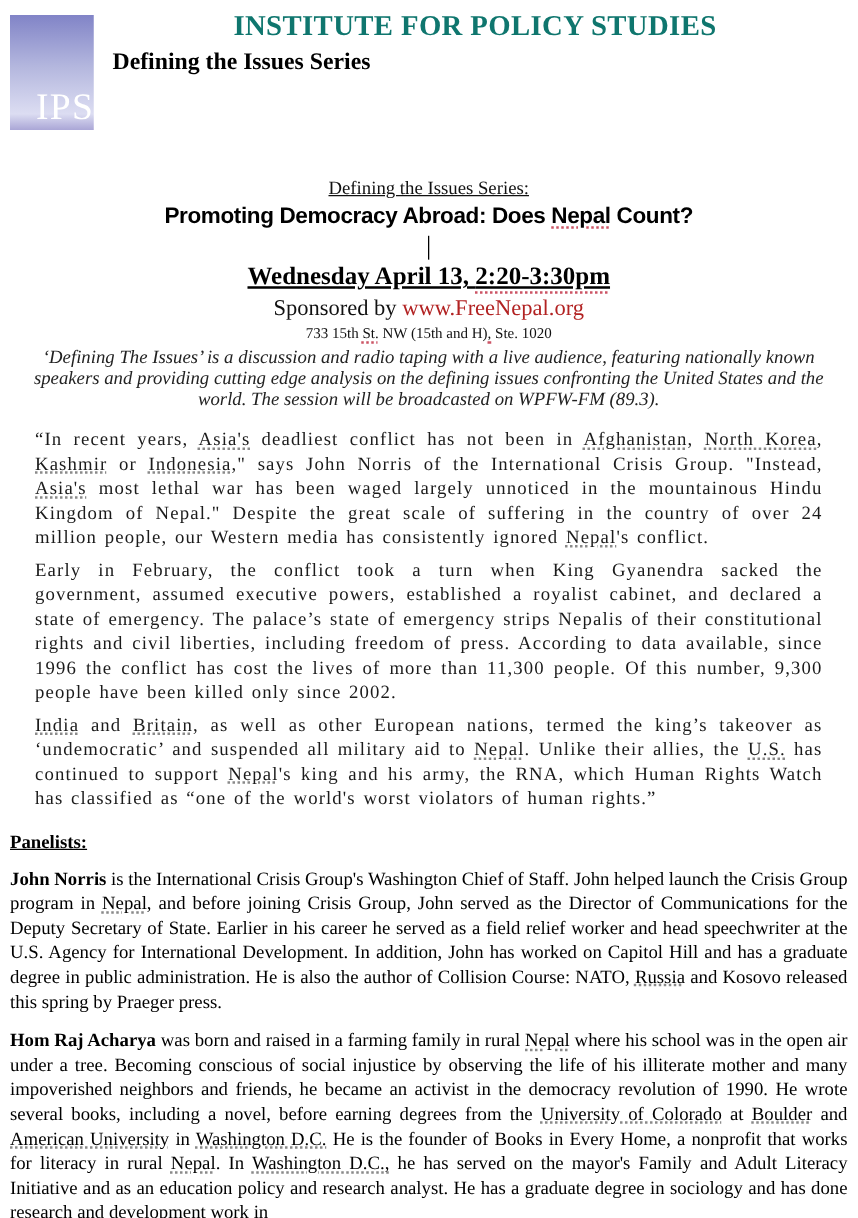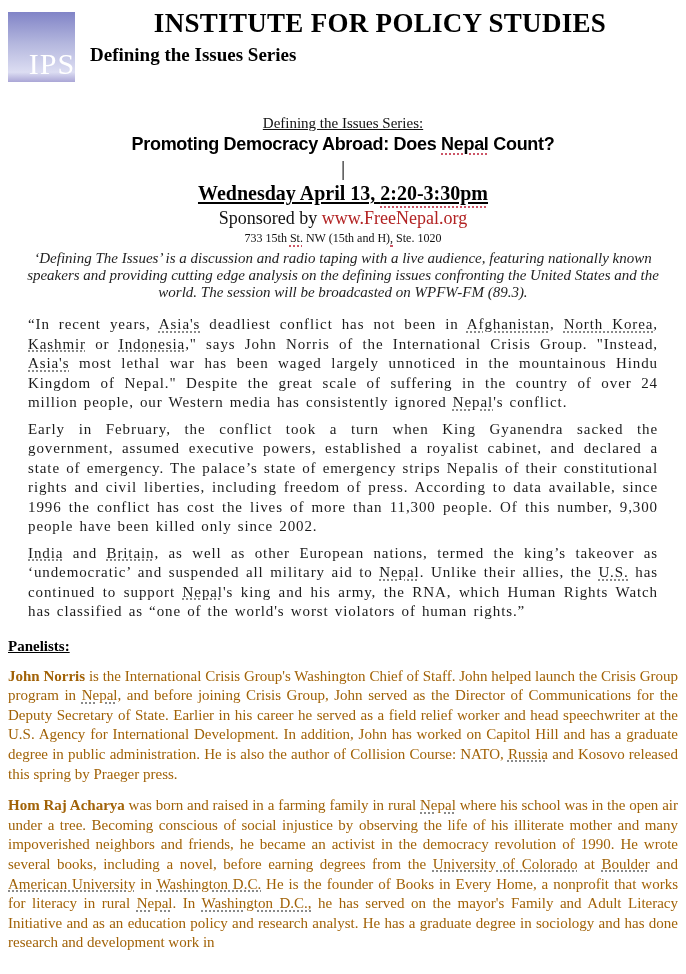--- a/index.html
+++ b/index.html
@@ -18,41 +18,41 @@
     background: #ffffff;
     font-family: "Liberation Serif", serif;
     color: #1a1a1a;
     overflow: hidden;
   }
 
   
   .letterhead { position: relative; height: 114px; padding-top: 8px; }
   .logo {
     position: absolute; left: 8px; top: 12px;
-    width: 67px; height: 70px;
+    width: 67px; height: 92px;
     background: linear-gradient(180deg, var(--logo-top) 0%, #b4b7de 45%, var(--logo-bottom) 86%, #aaa6d6 100%);
     display: flex; align-items: flex-end; justify-content: center; padding-left: 21px;
   }
   .logo-text {
     font-family: "Liberation Serif", serif;
     font-size: 30px; line-height: 1; color: #ffffff;
     letter-spacing: 1px; padding-bottom: 3px;
   }
   .head-right { margin-left: 80px; padding-right: 6px; }
   .org-name {
     font-family: "Liberation Serif", serif;
-    font-size: 27px; font-weight: bold; text-align: center;
-    letter-spacing: 0.3px; color: #000000;
+    font-size: 23px; font-weight: bold; text-align: center;
+    letter-spacing: 0.3px; color: #0f766e;
   }
   .head-row { display: flex; justify-content: space-between; align-items: flex-start; margin-top: 5px; }
   .series-name { font-size: 19px; font-weight: bold; margin-left: 10px; color: #000000; }
   .contact-block { text-align: right; font-size: 16px; line-height: 22px; color: #111; }
 
   
-  .event { text-align: center; margin-top: 0; }
+  .event { text-align: center; margin-top: 28px; }
   .series-line { font-size: 15px; text-decoration: underline; color: #111; display: inline-block; }
   .main-title {
     font-family: "Liberation Sans", sans-serif;
     font-size: 18px; font-weight: bold; letter-spacing: -0.3px;
     margin-top: 2px; color: #000; white-space: nowrap;
   }
   .pipe { display: block; font-size: 21px; line-height: 1.1; margin: 2px 0 1px; color: #000; }
   .date-line {
     font-size: 20px; font-weight: bold; color: #000;
     text-decoration: underline; text-decoration-thickness: 2px; text-underline-offset: 2px;
@@ -77,21 +77,21 @@
   .tw:first-child { margin-top: 14px; }
 
   
   .panelists { margin: 0 8px; }
   .panelists-heading {
     font-size: 15px; font-weight: bold; text-decoration: underline;
     margin-top: 16px; color: #000; display: inline-block;
   }
   .bio {
     font-size: 15px; line-height: 19.6px; text-align: justify;
-    margin-top: 12px; color: #a16207;
+    margin-top: 12px; color: #000000;
   }
 
   
   .b { font-weight: bold; }
   .redlink { color: var(--link-red); }
   .sq {
     text-decoration-line: underline; text-decoration-style: dotted;
     text-decoration-color: var(--squiggle-gray);
     text-decoration-thickness: 1.5px; text-underline-offset: 2px;
   }

